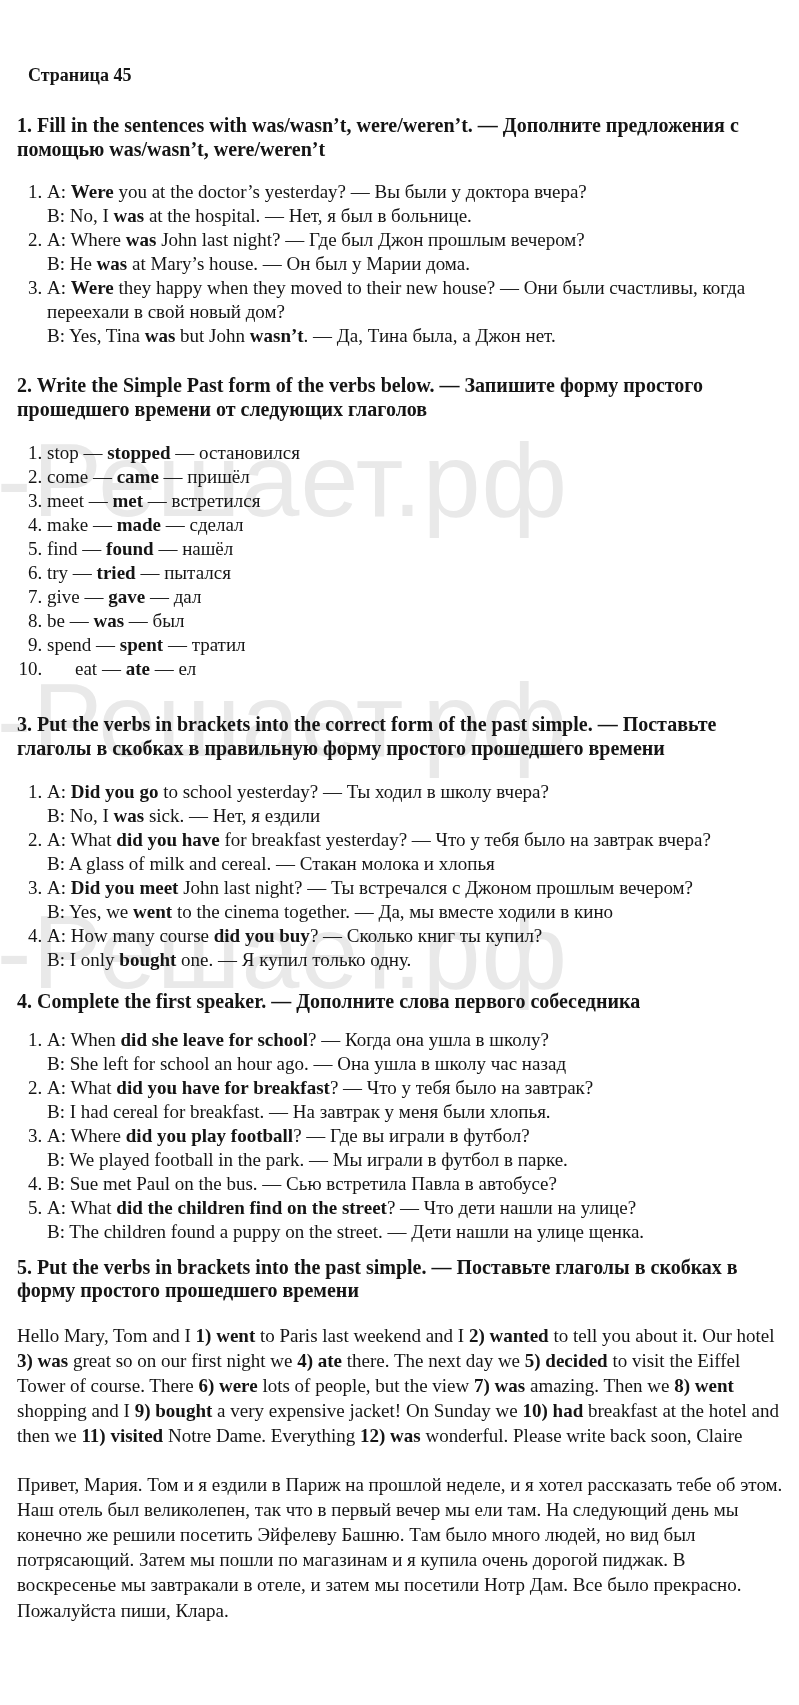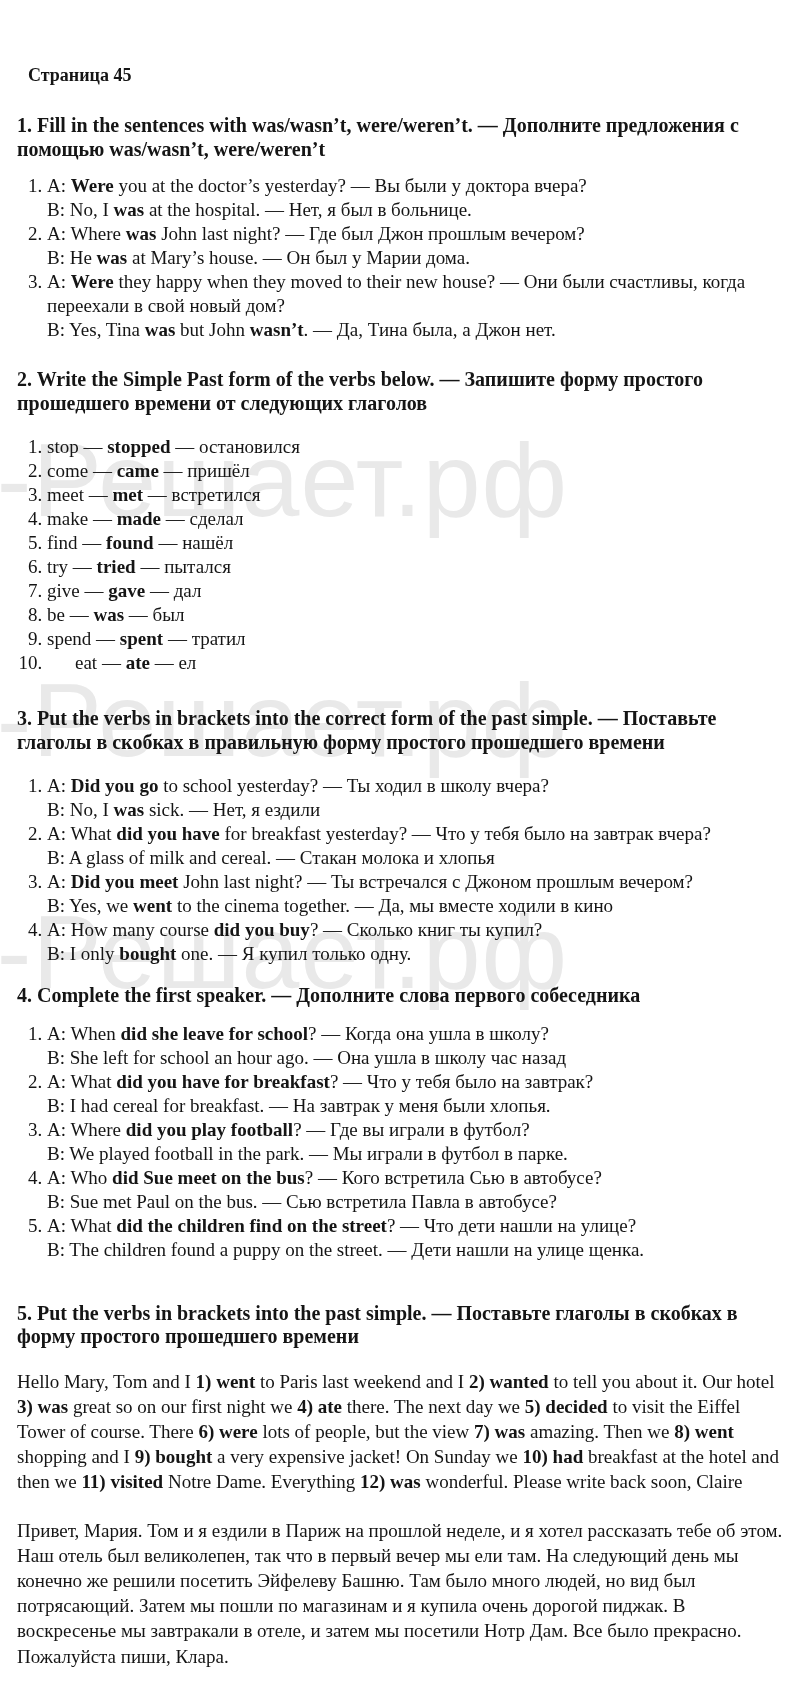--- a/index.html
+++ b/index.html
@@ -21,23 +21,23 @@
   .wm2 { top:668px; }
   .wm3 { top:900px; }
   
   .page { position:relative; z-index:1; padding:64px 10px 0 17px; }
   .page-title { font-size:18px; font-weight:bold; margin-left:11px; line-height:22px; }
   .ex-heading { font-weight:bold; font-size:20px; line-height:23.5px; }
   .ex-0 .ex-heading { margin-top:28px; }
   .ex-1 .ex-heading { margin-top:26px; }
   .ex-2 .ex-heading { margin-top:32px; }
   .ex-3 .ex-heading { margin-top:18px; }
-  .ex-4 .ex-heading { margin-top:40px; }
+  .ex-4 .ex-heading { margin-top:12px; }
   .ex-list { list-style:decimal outside; margin:0; padding-left:30px; line-height:24px; }
-  .ex-0 .ex-list { margin-top:13px; }
+  .ex-0 .ex-list { margin-top:19px; }
   .ex-1 .ex-list { margin-top:20px; }
   .ex-2 .ex-list { margin-top:20px; }
   .ex-3 .ex-list { margin-top:14px; }
   li.indent10 .line { text-indent:28px; }
   .para { line-height:25.2px; }
   .para-0 { margin-top:20px; }
   .para-1 { margin-top:23px; }
   .b { font-weight:bold; }
 </style>
 </head>
@@ -132,21 +132,20 @@
           </li>
           <li>
             <div class="line"><span>A: What </span><span class="b">did you have for breakfast</span><span>? — Что у тебя было на завтрак?</span></div>
             <div class="line"><span>B: I had cereal for breakfast. — На завтрак у меня были хлопья.</span></div>
           </li>
           <li>
             <div class="line"><span>A: Where </span><span class="b">did you play football</span><span>? — Где вы играли в футбол?</span></div>
             <div class="line"><span>B: We played football in the park. — Мы играли в футбол в парке.</span></div>
           </li>
           <li>
-            <div class="line"><span>A: Who </span><span class="b">did Sue meet on the bus</span><span>? — Кого встретила Сью в автобусе?</span></div>
             <div class="line"><span>B: Sue met Paul on the bus. — Сью встретила Павла в автобусе?</span></div>
           </li>
           <li>
             <div class="line"><span>A: What </span><span class="b">did the children find on the street</span><span>? — Что дети нашли на улице?</span></div>
             <div class="line"><span>B: The children found a puppy on the street. — Дети нашли на улице щенка.</span></div>
           </li>
         </ol>
       </section>
       <section class="exercise ex-4">
         <div class="ex-heading">5. Put the verbs in brackets into the past simple. — Поставьте глаголы в скобках в форму простого прошедшего времени</div>

